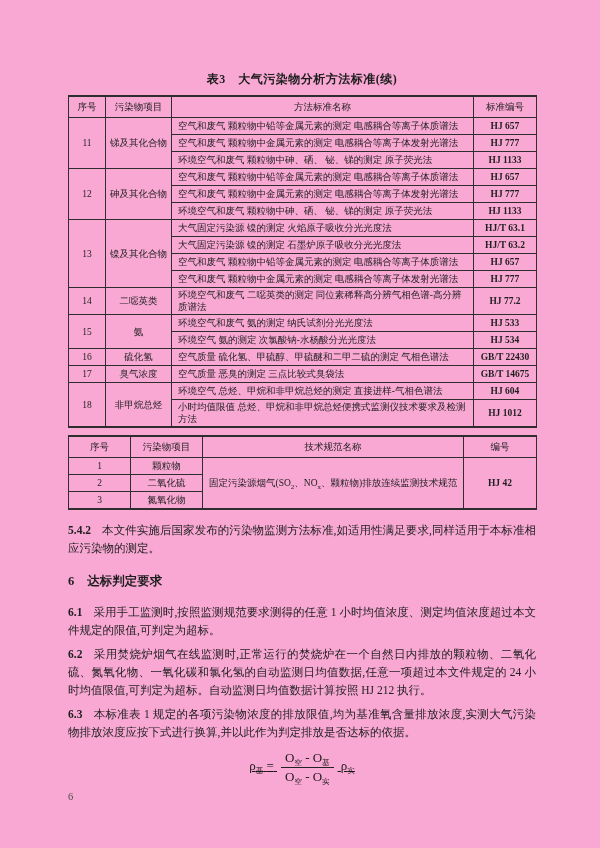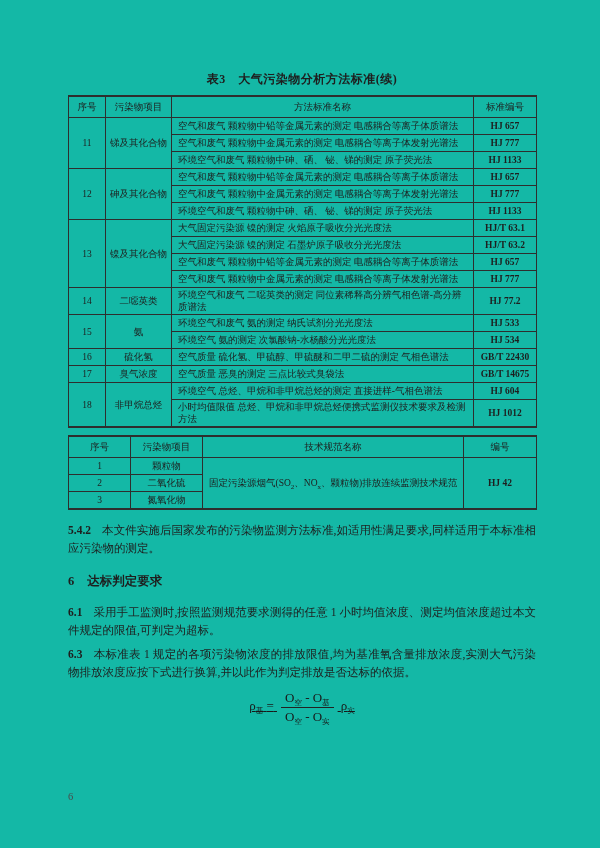--- a/index.html
+++ b/index.html
@@ -1,19 +1,19 @@
 <!DOCTYPE html>
 <html><head>
 <meta charset="utf-8">
 <style>
   html,body{margin:0;padding:0;background:#e8e8e8;}
   .page{
     position:relative;
     width:600px;height:848px;
-    background:#14b8a6;
+    background:#f9a8d4;
     font-family:"Liberation Serif","DejaVu Serif",serif;
     color:#1e1e1e;
     overflow:hidden;
     margin:0 auto;
   }
   .content{position:absolute;left:68px;top:0;width:468px;}
   .tbl-title{
     text-align:center;font-weight:bold;font-size:12px;
     letter-spacing:0.5px;
   }
@@ -209,20 +209,21 @@
       </tr>
     </tbody>
       </table>
 
     <p class="para" id="p542"><span class="lbl">5.4.2</span><span>本文件实施后国家发布的污染物监测方法标准,如适用性满足要求,同样适用于本标准相应污染物的测定。</span></p>
 
     <p class="para" id="h6"><span class="lbl">6</span><span>达标判定要求</span></p>
 
     <p class="para" id="p61"><span class="lbl">6.1</span><span>采用手工监测时,按照监测规范要求测得的任意 1 小时均值浓度、测定均值浓度超过本文件规定的限值,可判定为超标。</span></p>
 
+    <p class="para" id="p62"><span class="lbl">6.2</span><span>采用焚烧炉烟气在线监测时,正常运行的焚烧炉在一个自然日内排放的颗粒物、二氧化硫、氮氧化物、一氧化碳和氯化氢的自动监测日均值数据,任意一项超过本文件规定的 24 小时均值限值,可判定为超标。自动监测日均值数据计算按照 HJ 212 执行。</span></p>
 
     <p class="para" id="p63"><span class="lbl">6.3</span><span>本标准表 1 规定的各项污染物浓度的排放限值,均为基准氧含量排放浓度,实测大气污染物排放浓度应按下式进行换算,并以此作为判定排放是否达标的依据。</span></p>
 
     <div class="formula">
       <span><span>ρ</span><sub class="fsub">基</sub></span>
       <span>=</span>
       <span class="frac">
         <span class="num"><span>O</span><sub class="fsub">空</sub> <span>-</span> <span>O</span><sub class="fsub">基</sub></span>
         <span class="den"><span>O</span><sub class="fsub">空</sub> <span>-</span> <span>O</span><sub class="fsub">实</sub></span>
       </span>

